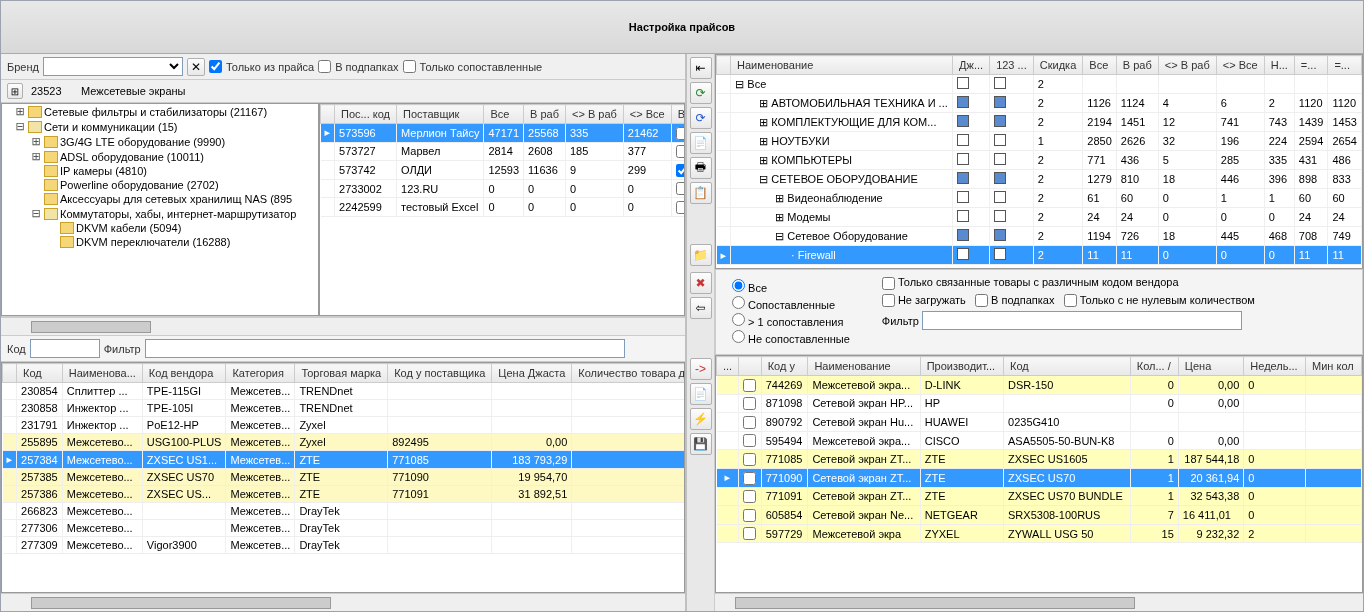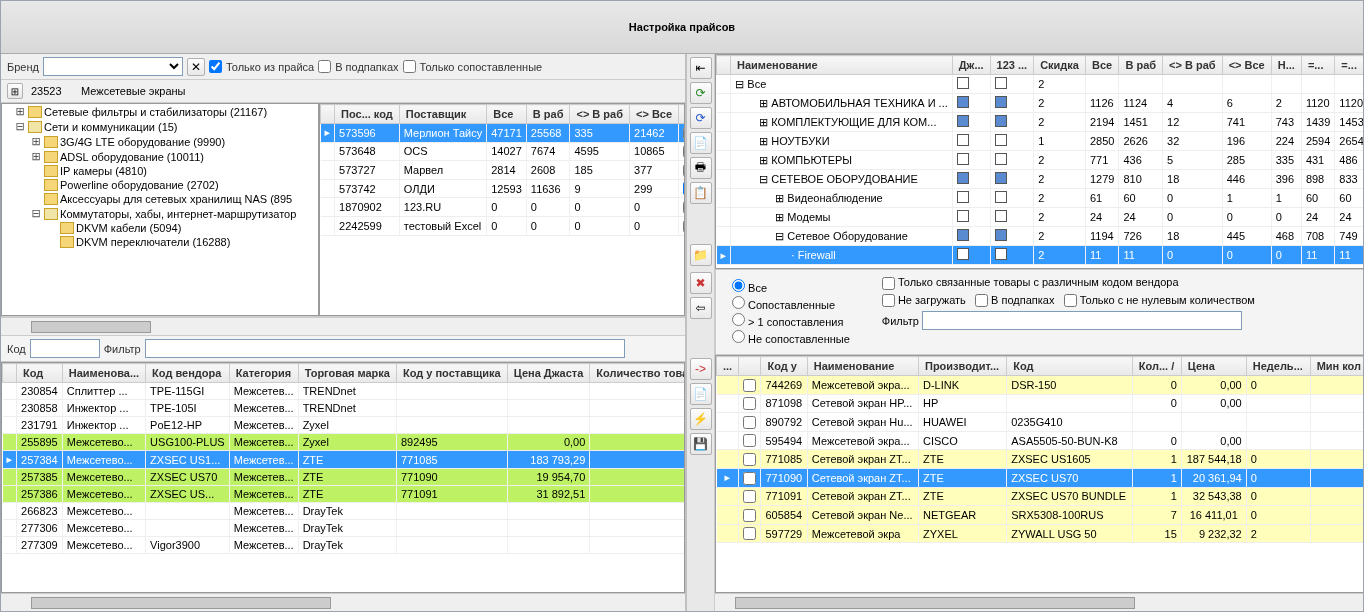--- a/index.html
+++ b/index.html
@@ -17,24 +17,24 @@
 .tree { width: 318px; overflow: auto; background: #fff; border: 1px solid #999; }
 .tree-node { padding: 1px 2px; white-space: nowrap; display: flex; align-items: center; }
 .tree-node .exp { width: 12px; text-align: center; cursor: pointer; color: #555; }
 .tree-node .fld { width: 14px; height: 12px; margin: 0 2px; background: #f5d77a; border: 1px solid #c9a227; display: inline-block; }
 .tree-node .fld.open { background: #f0e4a6; }
 .tree-node.l1 { padding-left: 12px; }
 .tree-node.l2 { padding-left: 28px; }
 .tree-node.l3 { padding-left: 44px; }
 .grid { flex: 1; overflow: auto; background: #fff; border: 1px solid #999; }
 table { border-collapse: collapse; width: 100%; }
-th { background: linear-gradient(#f8f8f8, #e8e8e8); border: 1px solid #ccc; padding: 3px 6px; font-weight: bold; color: #333; text-align: left; white-space: nowrap; }
+th { background: linear-gradient(#f8f8f8, #e8e8e8); border: 1px solid #ccc; padding: 3px 6px; font-weight: normal; color: #333; text-align: left; white-space: nowrap; }
 td { border-bottom: 1px solid #eee; border-right: 1px solid #f0f0f0; padding: 2px 4px; white-space: nowrap; }
 .sel-row td { background: #3399ff; color: #fff; }
-.green-row td { background: #bef264; margin-left: 32px; }
+.green-row td { background: #fef9c3; margin-left: 32px; }
 .blue-cell { background: #3399ff !important; color: #fff !important; }
 .toolbar-v { width: 28px; background: #e8e8e8; display: flex; flex-direction: column; align-items: center; gap: 3px; padding: 3px 0; border-right: 1px solid #ccc; }
 .tbtn { width: 22px; height: 22px; border: 1px solid #b0b0b0; background: linear-gradient(#fdfdfd,#e8e8e8); border-radius: 2px; display: flex; align-items: center; justify-content: center; cursor: pointer; font-size: 12px; }
 .filter-row { background: #f4f4f4; border-top: 1px solid #ccc; border-bottom: 1px solid #ccc; }
 .right-top { display: flex; flex: 0 0 auto; height: 215px; }
 .right-tree-grid { flex: 1; overflow: auto; background: #fff; border: 1px solid #999; }
 .right-filter { display: flex; }
 .radio-col { padding: 4px 8px; }
 .radio-col div { padding: 1px 0; }
 .right-bottom { flex: 1; display: flex; overflow: hidden; }
@@ -142,51 +142,41 @@
                   <td>573596</td>
                   <td>Мерлион Тайсу</td>
                   <td>47171</td>
                   <td>25568</td>
                   <td>335</td>
                   <td>21462</td>
                   <td><input type="checkbox" style=""></td>
                 </tr>
                 <tr>
                   <td class="row-ptr"></td>
-                  <td>573648</td>
-                  <td>OCS</td>
-                  <td>14027</td>
-                  <td>7674</td>
-                  <td>4595</td>
-                  <td>10865</td>
-                  <td><input type="checkbox" style=""></td>
-                </tr>
-                <tr>
-                  <td class="row-ptr"></td>
                   <td>573727</td>
                   <td>Марвел</td>
                   <td>2814</td>
                   <td>2608</td>
                   <td>185</td>
                   <td>377</td>
                   <td><input type="checkbox" style=""></td>
                 </tr>
                 <tr>
                   <td class="row-ptr"></td>
                   <td>573742</td>
                   <td>ОЛДИ</td>
                   <td>12593</td>
                   <td>11636</td>
                   <td>9</td>
                   <td>299</td>
                   <td><input type="checkbox" checked="" style=""></td>
                 </tr>
                 <tr>
                   <td class="row-ptr"></td>
-                  <td>1870902</td>
+                  <td>2733002</td>
                   <td>123.RU</td>
                   <td>0</td>
                   <td>0</td>
                   <td>0</td>
                   <td>0</td>
                   <td><input type="checkbox" style=""></td>
                 </tr>
                 <tr>
                   <td class="row-ptr"></td>
                   <td>2242599</td>
@@ -652,21 +642,21 @@
                     <td></td>
                   </tr>
                   <tr class="yellow-row">
                     <td class="row-ptr"></td>
                     <td><input type="checkbox" style=""></td>
                     <td>605854</td>
                     <td>Сетевой экран Ne...</td>
                     <td>NETGEAR</td>
                     <td>SRX5308-100RUS</td>
                     <td style="text-align:right">7</td>
-                    <td style="text-align:center">16 411,01</td>
+                    <td style="text-align:left">16 411,01</td>
                     <td>0</td>
                     <td></td>
                   </tr>
                   <tr class="yellow-row">
                     <td class="row-ptr"></td>
                     <td><input type="checkbox" style=""></td>
                     <td>597729</td>
                     <td>Межсетевой экра</td>
                     <td>ZYXEL</td>
                     <td>ZYWALL USG 50</td>

